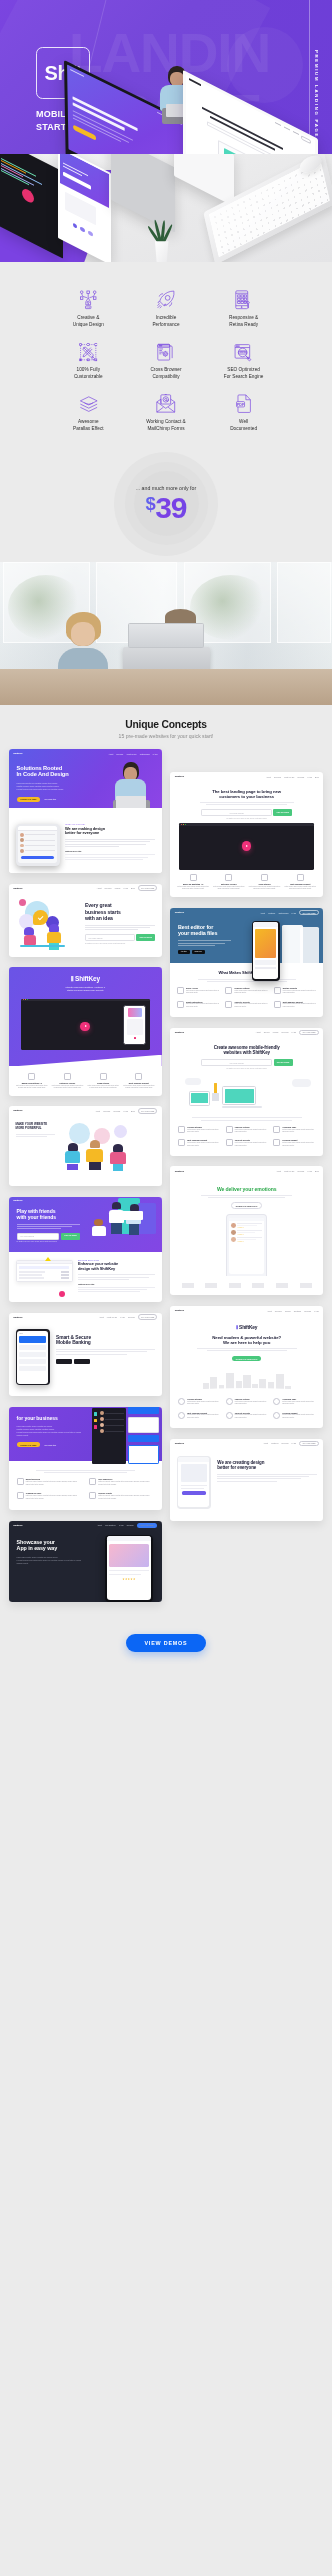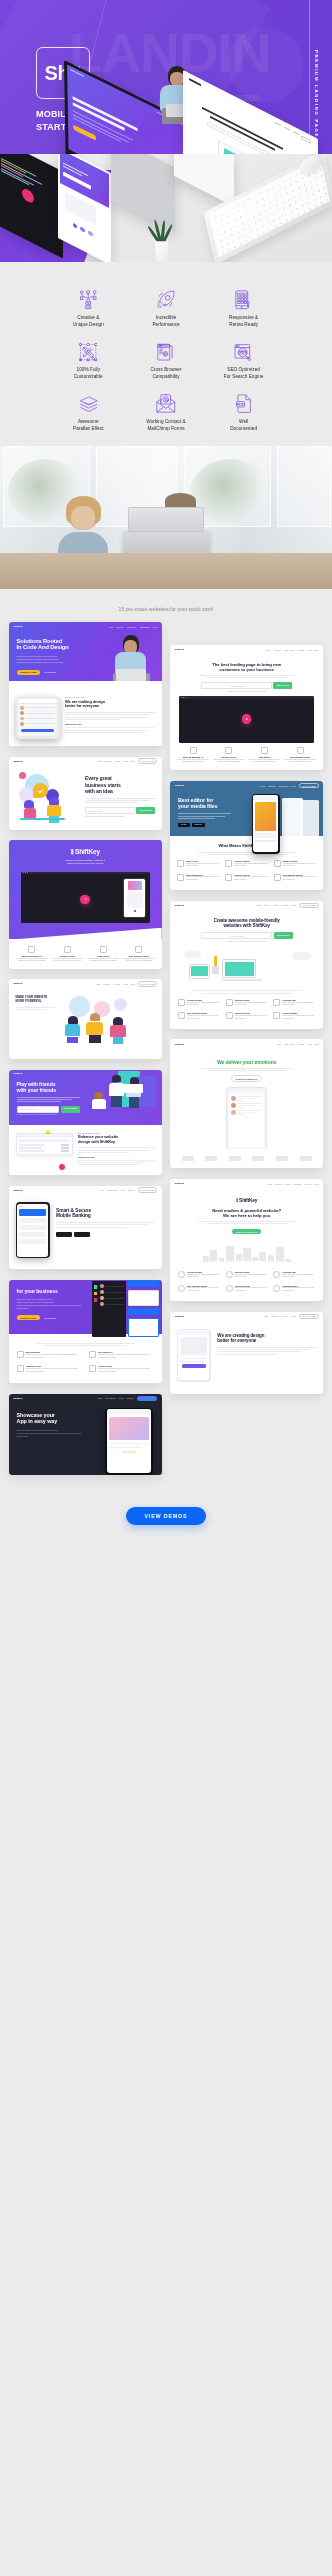--- a/index.html
+++ b/index.html
@@ -618,20 +618,31 @@
         </div>
         <div class="feat-label">
           <span>Well</span><br>
           <span>Documented</span>
         </div>
       </div>
 
     </div>
   </section>
 
+  <section class="sec-price">
+    <div class="halo h1"></div>
+    <div class="halo h2"></div>
+    <div class="halo h3"></div>
+    <div class="price-inner">
+      <div class="price-cap">... and much more only for</div>
+      <div class="price-amt">
+        <span class="cur">$</span><span>39</span>
+      </div>
+    </div>
+  </section>
 
   <section class="photo-band">
     <div class="pb-room"></div>
     <div class="pb-win" style="left:3.2px;width:87px;"></div>
     <div class="pb-win" style="left:96px;width:81px;"></div>
     <div class="pb-win" style="left:184px;width:87px;"></div>
     <div class="pb-win" style="left:277px;width:54px;"></div>
     <div class="pb-foliage" style="left:7.6px;width:76px;"></div>
     <div class="pb-foliage" style="left:190px;width:81px;"></div>
 
@@ -649,20 +660,21 @@
       <div class="pb-body" style="left:0;top:34px;width:56px;height:35px;background:#1f3353;"></div>
     </div>
 
     <div class="pb-laptop">
       <div class="lid"></div>
     </div>
     <div class="pb-table"></div>
   </section>
 
   <section class="sec-concepts">
+    <h2 class="con-title">Unique Concepts</h2>
     <p class="con-sub">15 pre-made websites for your quick start!</p>
 
     <div class="con-grid">
 
       <div class="col-left">
 
         <div class="card">
           <div class="hero-pane" style="background:linear-gradient(125deg,#5b5ce8 0%,#7b42e2 60%,#8d45e6 100%);padding:0 0 6.5px;">
             <div class="card-nav" style="height:8.7px;">
               <span class="cn-logo" style="color:#fff;">ShiftKey</span>

